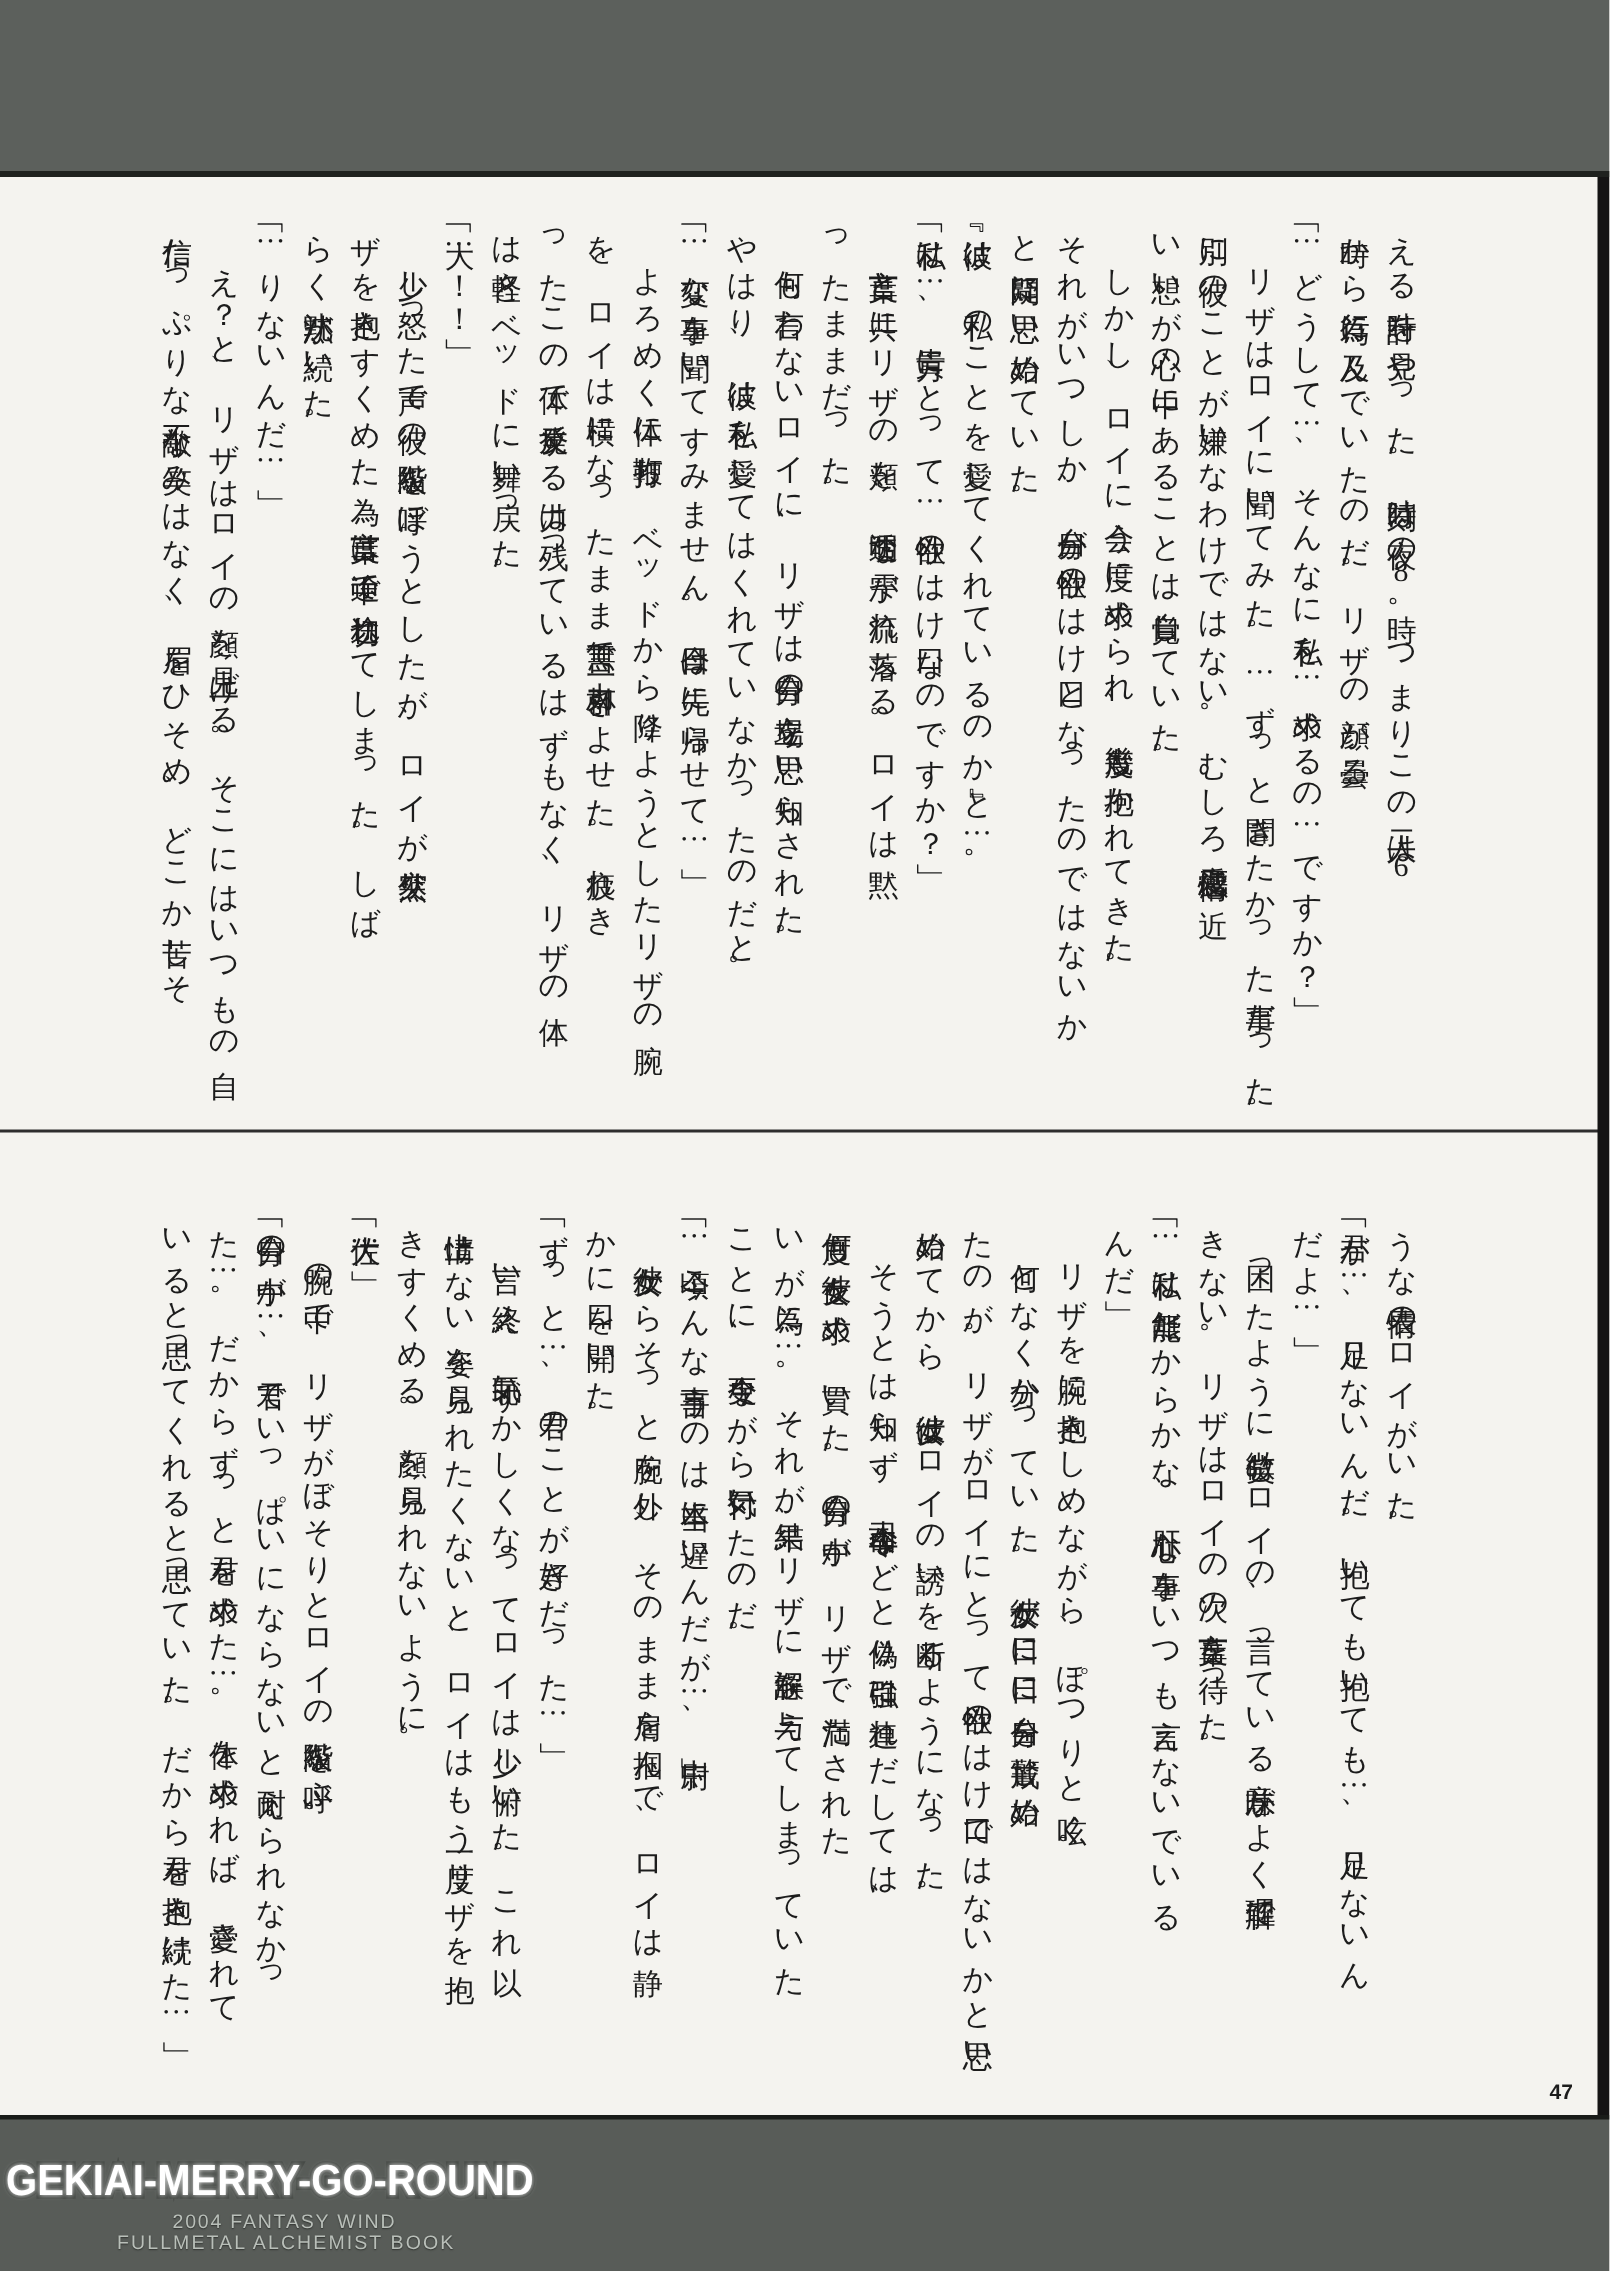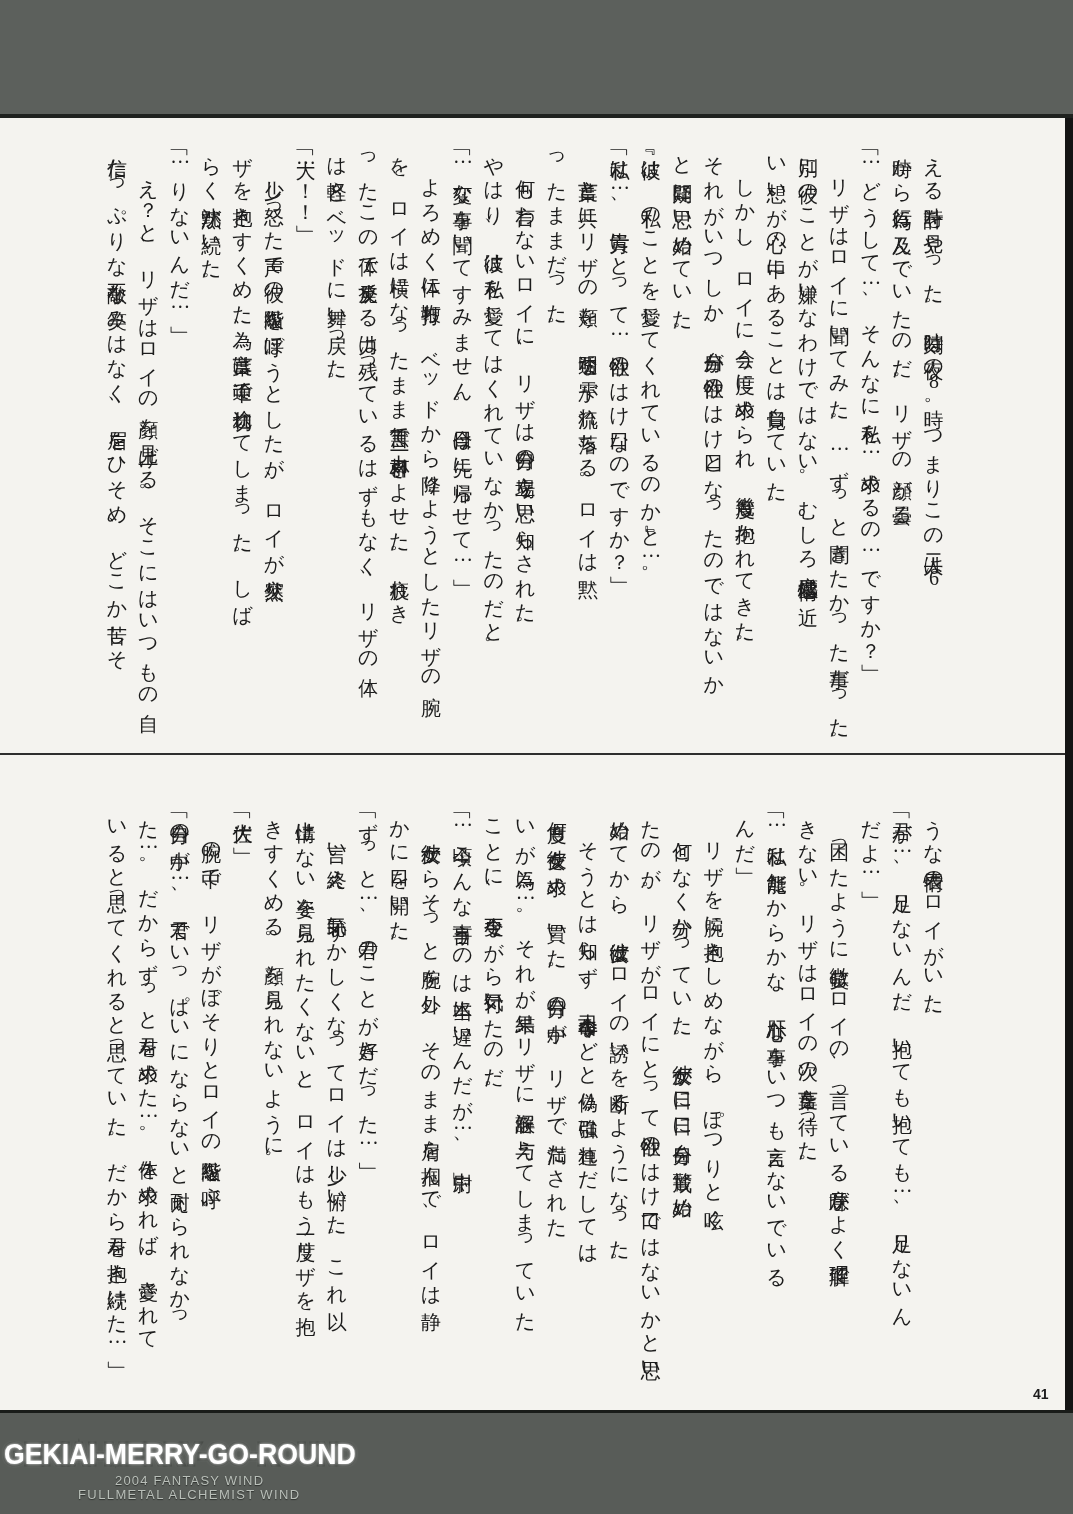--- a/index.html
+++ b/index.html
@@ -77,25 +77,25 @@
 <div class="page">
 
   <div class="band-top"></div>
 
   <div class="vblock" id="top-block"><div class="vcol">える時計を見やった。時刻は夜の8時。つまりこの二人は6</div><div class="vcol">時から行為に及んでいたのだ。リザの顔が曇る。</div><div class="vcol">「…どうして…、そんなに私を…求めるの…ですか？」</div><div class="vcol">　リザはロイに聞いてみた。…ずっと聞きたかった事だった。</div><div class="vcol">別に彼のことが嫌いなわけではない。むしろ恋愛感情に近</div><div class="vcol">い想いが心の中にあることは自覚していた。</div><div class="vcol">　しかし、ロイに会う度に求められ、幾度も抱かれてきた。</div><div class="vcol">それがいつしか、自分が性欲のはけ口となったのではないか</div><div class="vcol">と疑問に思い始めていた。</div><div class="vcol">『彼は、私のことを愛してくれているのか』と…。</div><div class="vcol">「私は…、貴方にとって…性欲のはけ口なのですか？」</div><div class="vcol">　言葉と共にリザの頬を、透明な雫が流れ落ちる。ロイは黙</div><div class="vcol">ったままだった。</div><div class="vcol">　何も言わないロイに、リザは自分の立場を思い知らされた。</div><div class="vcol">やはり、彼は私を愛してはくれていなかったのだと。</div><div class="vcol">「…変な事を聞いてすみません。今日は先に帰らせて…」</div><div class="vcol">　よろめく体に鞭打ち、ベッドから降りようとしたリザの腕</div><div class="vcol">を、ロイは横になったまま無言で力一杯引きよせた。疲れき</div><div class="vcol">ったこの体で反発する力は残っているはずもなく、リザの体</div><div class="vcol">は軽々とベッドに舞い戻った。</div><div class="vcol">「大…！！」</div><div class="vcol">　少し怒った声で彼の階級を呼ぼうとしたが、ロイが突然リ</div><div class="vcol">ザを抱きすくめた為、言葉は途中で途切れてしまった。しば</div><div class="vcol">らく沈黙が続いた。</div><div class="vcol">「…りないんだ…」</div><div class="vcol">　え？と、リザはロイの顔を見上げる。そこにはいつもの自</div><div class="vcol">信たっぷりな不敵な笑みはなく、眉をひそめ、どこか苦しそ</div></div>
 
   <div class="separator"></div>
 
   <div class="vblock" id="bottom-block"><div class="vcol">うな表情のロイがいた。</div><div class="vcol">「君が…、足りないんだ。抱いても抱いても…、足りないん</div><div class="vcol">だよ…」</div><div class="vcol">　困ったように微笑むロイの、言っている意味がよく理解で</div><div class="vcol">きない。リザはロイの次の言葉を待った。</div><div class="vcol">「…私は無能だからかな、肝心な事をいつも言えないでいる</div><div class="vcol">んだ」</div><div class="vcol">　リザを腕に抱きしめながら、ぽつりと呟く。</div><div class="vcol">　何となく分かっていた。彼女が日に日に自分を警戒し始め</div><div class="vcol">たのが。リザがロイにとって性欲のはけ口ではないかと思い</div><div class="vcol">始めてから、彼女はロイの誘いを断るようになった。</div><div class="vcol">　そうとは知らず、上司命令などと偽り強引に連れだしては、</div><div class="vcol">何度も彼女を求め、貫いた。自分の中が、リザで満たされた</div><div class="vcol">いが為に…。それが結果、リザに誤解を与えてしまっていた</div><div class="vcol">ことに、今更ながら気付いたのだ。</div><div class="vcol">「…今頃こんな事言うのは本当に遅いんだが…、中尉」</div><div class="vcol">　彼女からそっと腕を外し、そのまま肩を掴んで、ロイは静</div><div class="vcol">かに口を開いた。</div><div class="vcol">「ずっと…、君のことが好きだった…」</div><div class="vcol">　言い終え、気恥ずかしくなってロイは少し俯いた。これ以</div><div class="vcol">上情けない姿を見られたくないと、ロイはもう一度リザを抱</div><div class="vcol">きすくめる。顔を見られないように。</div><div class="vcol">「大佐…」</div><div class="vcol">　腕の中で、リザがぼそりとロイの階級を呼ぶ。</div><div class="vcol">「自分の中が…、君でいっぱいにならないと耐えられなかっ</div><div class="vcol">た…。だからずっと君を求めた…。体を求めれば、愛されて</div><div class="vcol">いると思ってくれると思っていた。だから君を抱き続けた…」</div></div>
 
-  <div class="page-number">41</div>
+  <div class="page-number">47</div>
 
   <div class="band-bottom">
     
   </div>
 
   <div class="logo">GEKIAI-MERRY-GO-ROUND</div>
   <div class="sub sub1">2004 FANTASY WIND</div>
-  <div class="sub sub2">FULLMETAL ALCHEMIST WIND</div>
+  <div class="sub sub2">FULLMETAL ALCHEMIST BOOK</div>
 
   <div class="edge-right"></div>
 
 </div>
 
 </body></html>

